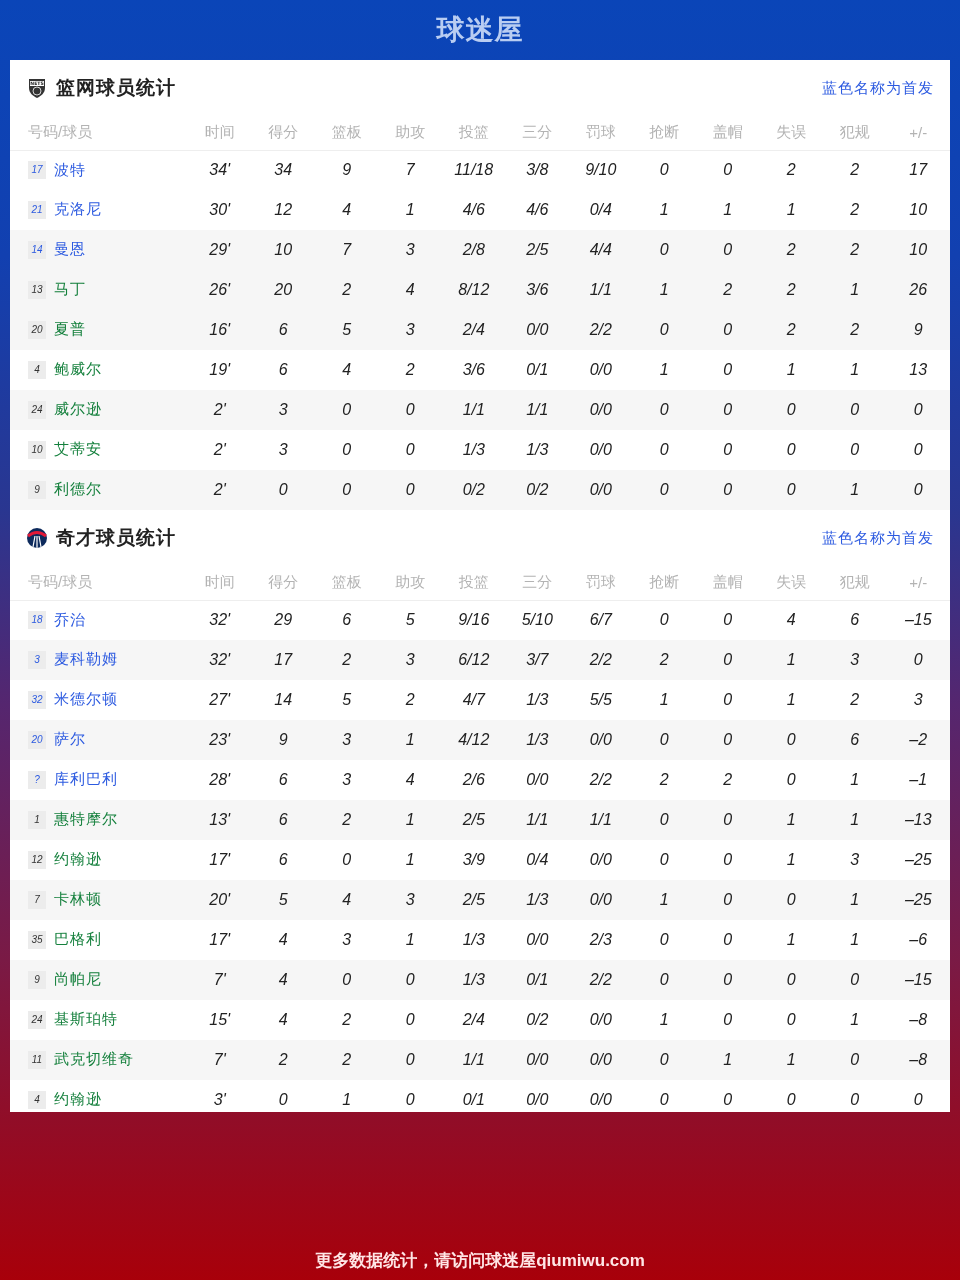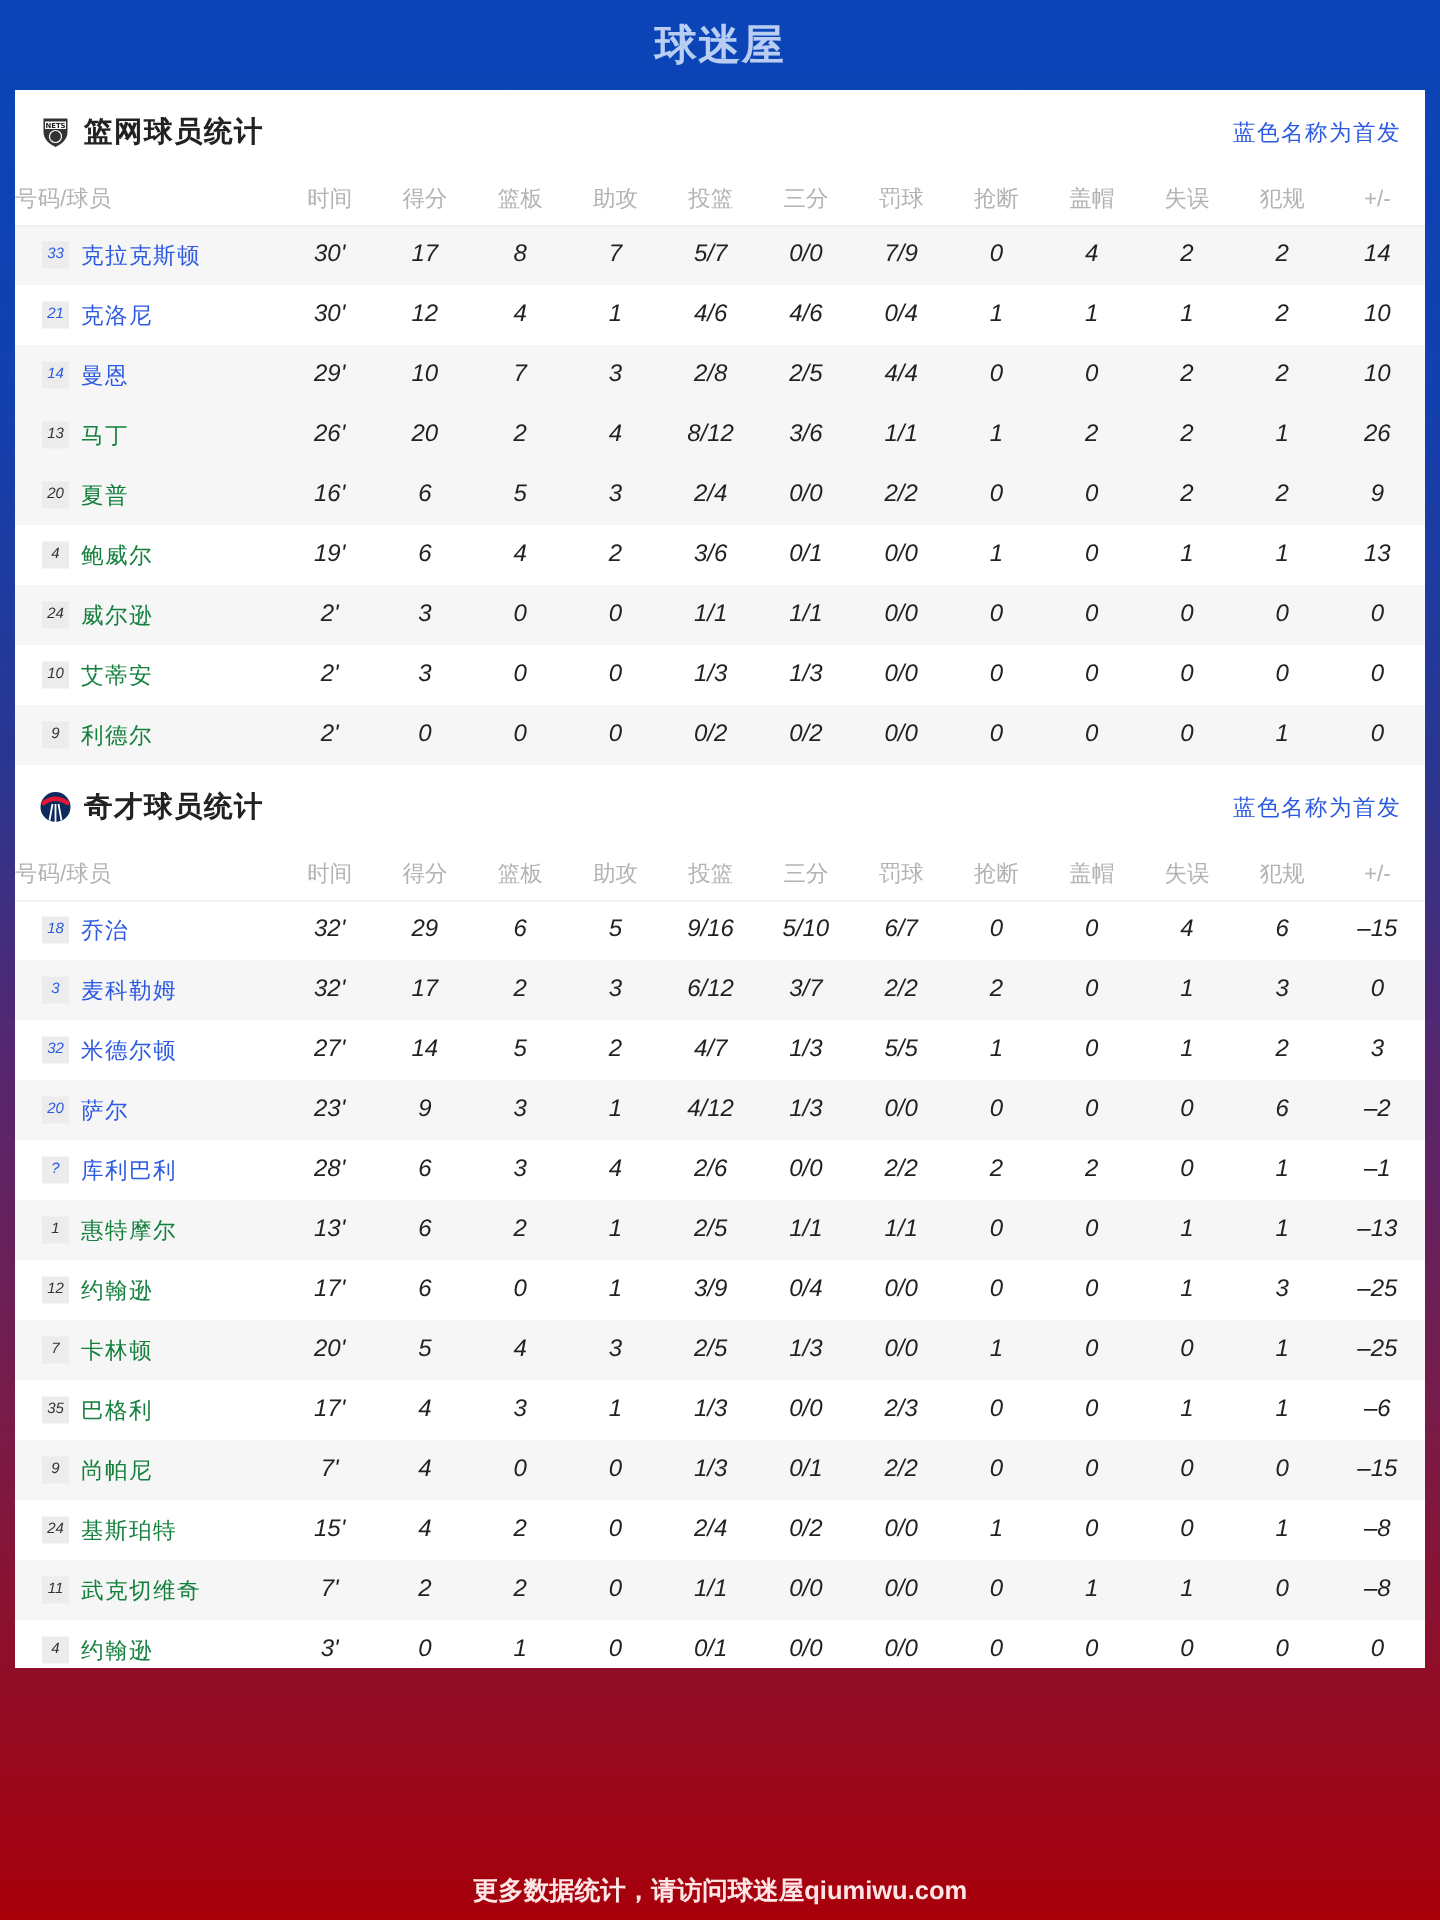--- a/index.html
+++ b/index.html
@@ -25,21 +25,21 @@
   }
   .title-wrap { display: flex; align-items: center; gap: 8px; }
   .team-logo { width: 22px; height: 22px; display: inline-block; }
   .section-title { font-size: 19px; color: #222; font-weight: bold; letter-spacing: 1px; }
   .starter-note { font-size: 15px; color: #2c5ae0; letter-spacing: 1px; }
   table { width: 940px; border-collapse: collapse; table-layout: fixed; }
   th {
     height: 34px; font-weight: normal; font-size: 15px; color: #b3b3b3;
     text-align: center; border-bottom: 1px solid #eeeeee;
   }
-  th.player-col { text-align: left; }
+  th.player-col { text-align: left; padding-left: 18px; }
   td {
     height: 40px; text-align: center; font-size: 16px; color: #222;
     font-style: italic;
   }
   tr.alt td { background: #f6f6f6; }
   td.player-cell { text-align: left; padding-left: 18px; font-style: normal; white-space: nowrap; }
   .jersey {
     display: inline-block; width: 18px; height: 18px; background: #ececec;
     font-size: 10px; line-height: 18px; text-align: center; color: #333;
     vertical-align: middle; margin-right: 8px; font-style: italic;
@@ -91,34 +91,34 @@
               <th>三分</th>
               <th>罚球</th>
               <th>抢断</th>
               <th>盖帽</th>
               <th>失误</th>
               <th>犯规</th>
               <th>+/-</th>
             </tr>
           </thead>
       <tbody>
-            <tr class="alt">
-              <td class="player-cell"><span class="jersey starter">33</span><span class="pname starter">克拉克斯顿</span></td>
-              <td>30'</td>
+            <tr>
+              <td class="player-cell"><span class="jersey starter">17</span><span class="pname starter">波特</span></td>
+              <td>34'</td>
+              <td>34</td>
+              <td>9</td>
+              <td>7</td>
+              <td>11/18</td>
+              <td>3/8</td>
+              <td>9/10</td>
+              <td>0</td>
+              <td>0</td>
+              <td>2</td>
+              <td>2</td>
               <td>17</td>
-              <td>8</td>
-              <td>7</td>
-              <td>5/7</td>
-              <td>0/0</td>
-              <td>7/9</td>
-              <td>0</td>
-              <td>4</td>
-              <td>2</td>
-              <td>2</td>
-              <td>14</td>
             </tr>
             <tr>
               <td class="player-cell"><span class="jersey starter">21</span><span class="pname starter">克洛尼</span></td>
               <td>30'</td>
               <td>12</td>
               <td>4</td>
               <td>1</td>
               <td>4/6</td>
               <td>4/6</td>
               <td>0/4</td>

